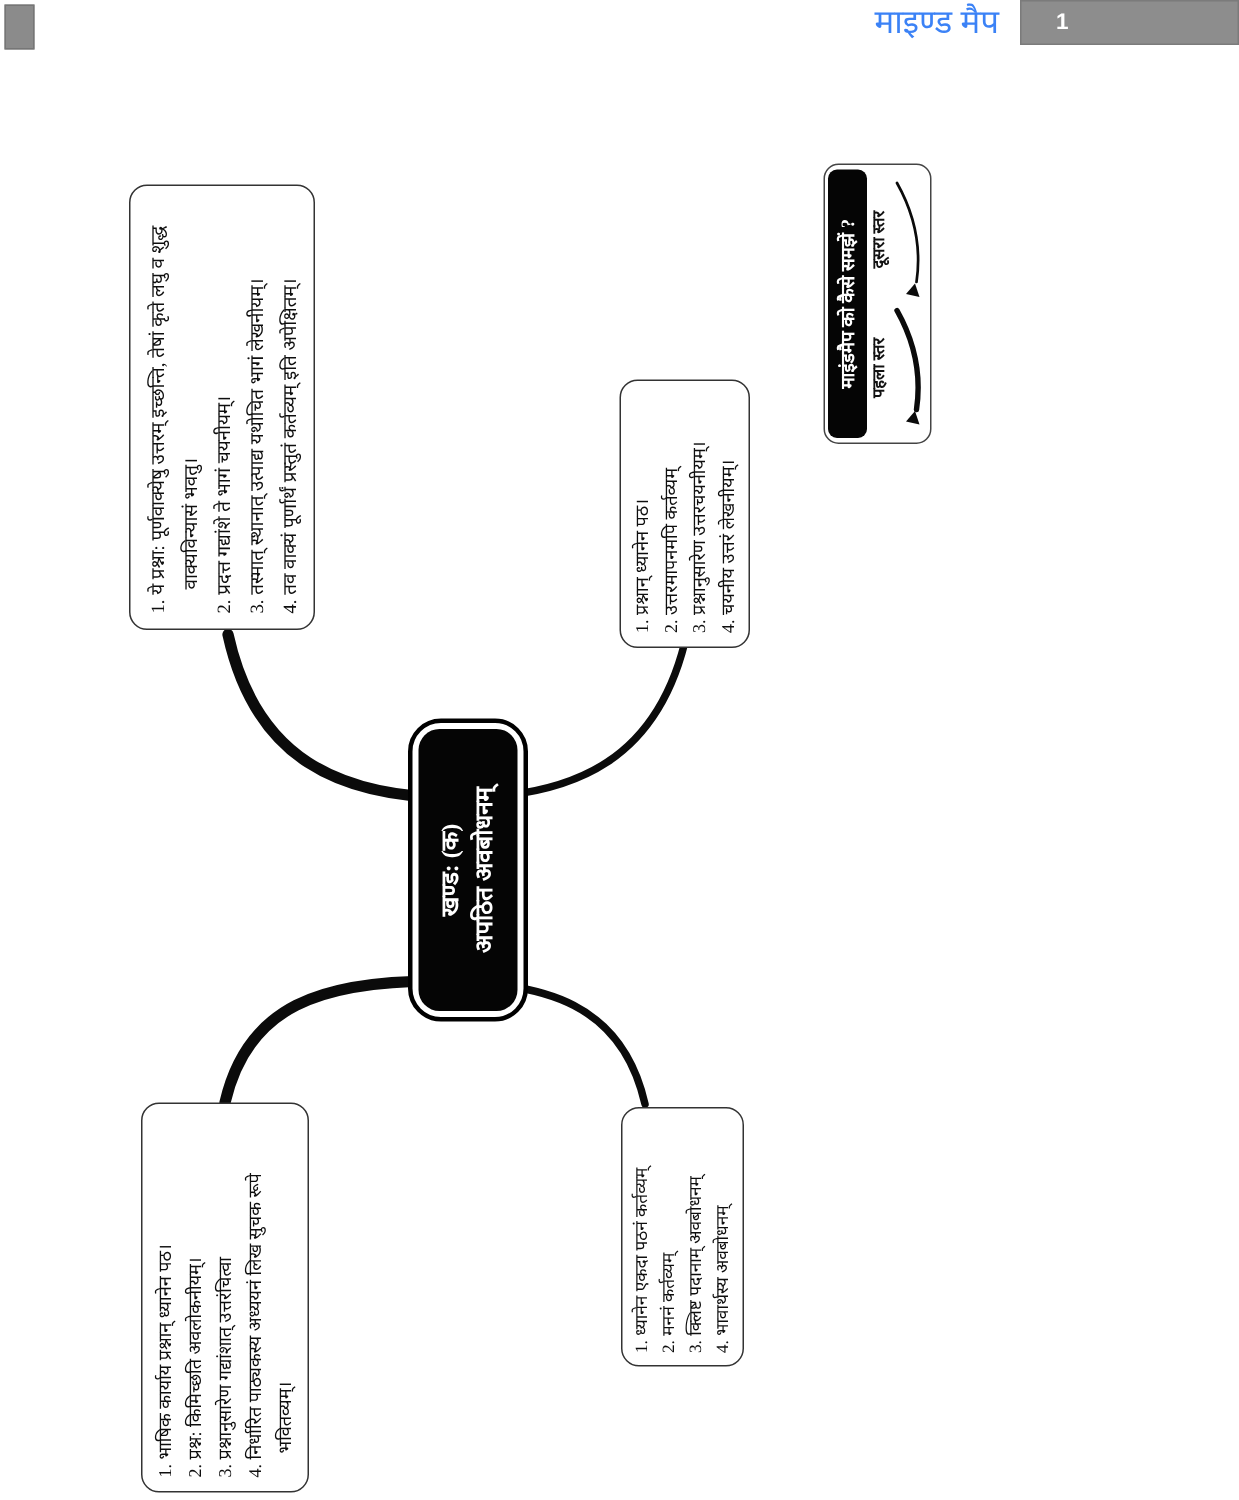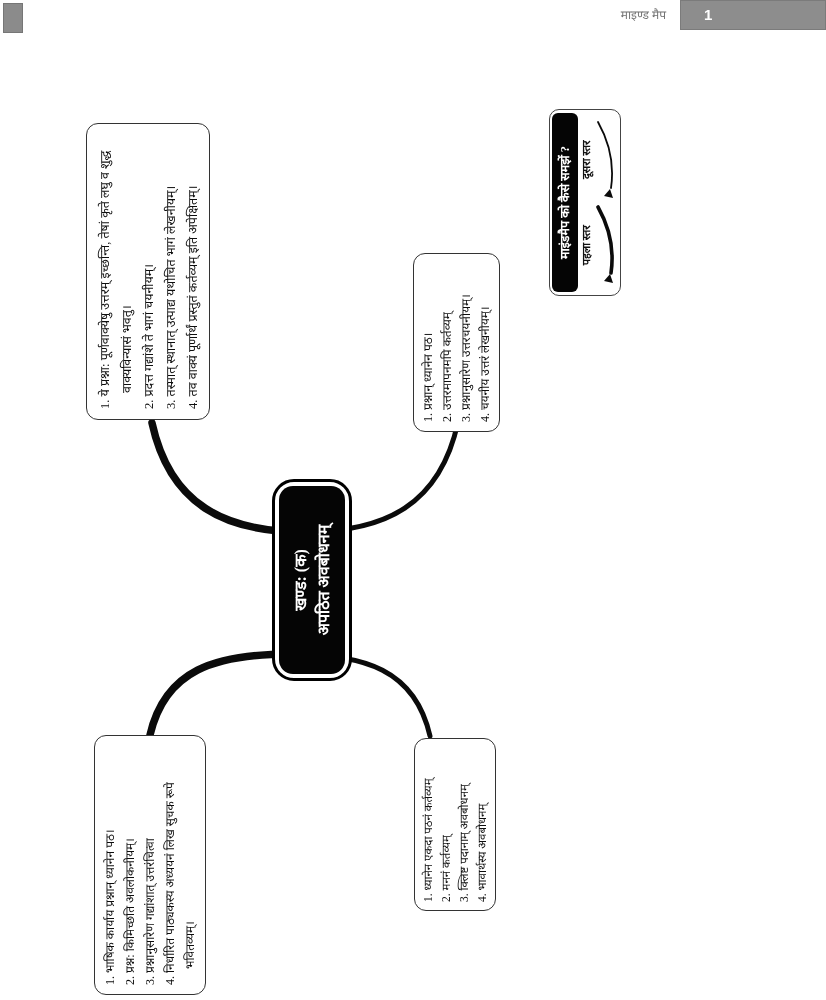--- a/index.html
+++ b/index.html
@@ -3,21 +3,21 @@
 <meta charset="utf-8">
 <style>
   html,body{margin:0;padding:0;background:#fff;}
   body{width:826px;height:1000px;overflow:hidden;position:relative;
        font-family:"Liberation Serif","DejaVu Sans",serif;}
   .page{position:absolute;inset:0;width:826px;height:1000px;background:#fff;}
 
   
   .corner-block{position:absolute;left:3px;top:3px;width:18px;height:28px;
       background:#8b8b8b;border:1px solid #767676;}
-  .header-title{position:absolute;top:2px;right:160px;font-size:12px;color:#737373;
+  .header-title{position:absolute;top:2px;right:160px;font-size:22px;color:#3b82f6;
       line-height:26px;white-space:nowrap;}
   .page-num-box{position:absolute;top:0;right:0;width:146px;height:30px;
       background:#8d8d8d;border:1px solid #7b7b7b;box-sizing:border-box;}
   .page-num-box span{display:inline-block;padding-left:23px;color:#fff;
       font-weight:bold;font-size:15px;line-height:28px;
       font-family:"Liberation Sans",sans-serif;}
 
   
   .map-viewport{position:absolute;left:0;top:0;width:826px;height:1000px;overflow:hidden;}
   .map-canvas{position:absolute;left:0;top:0;width:1000px;height:826px;

